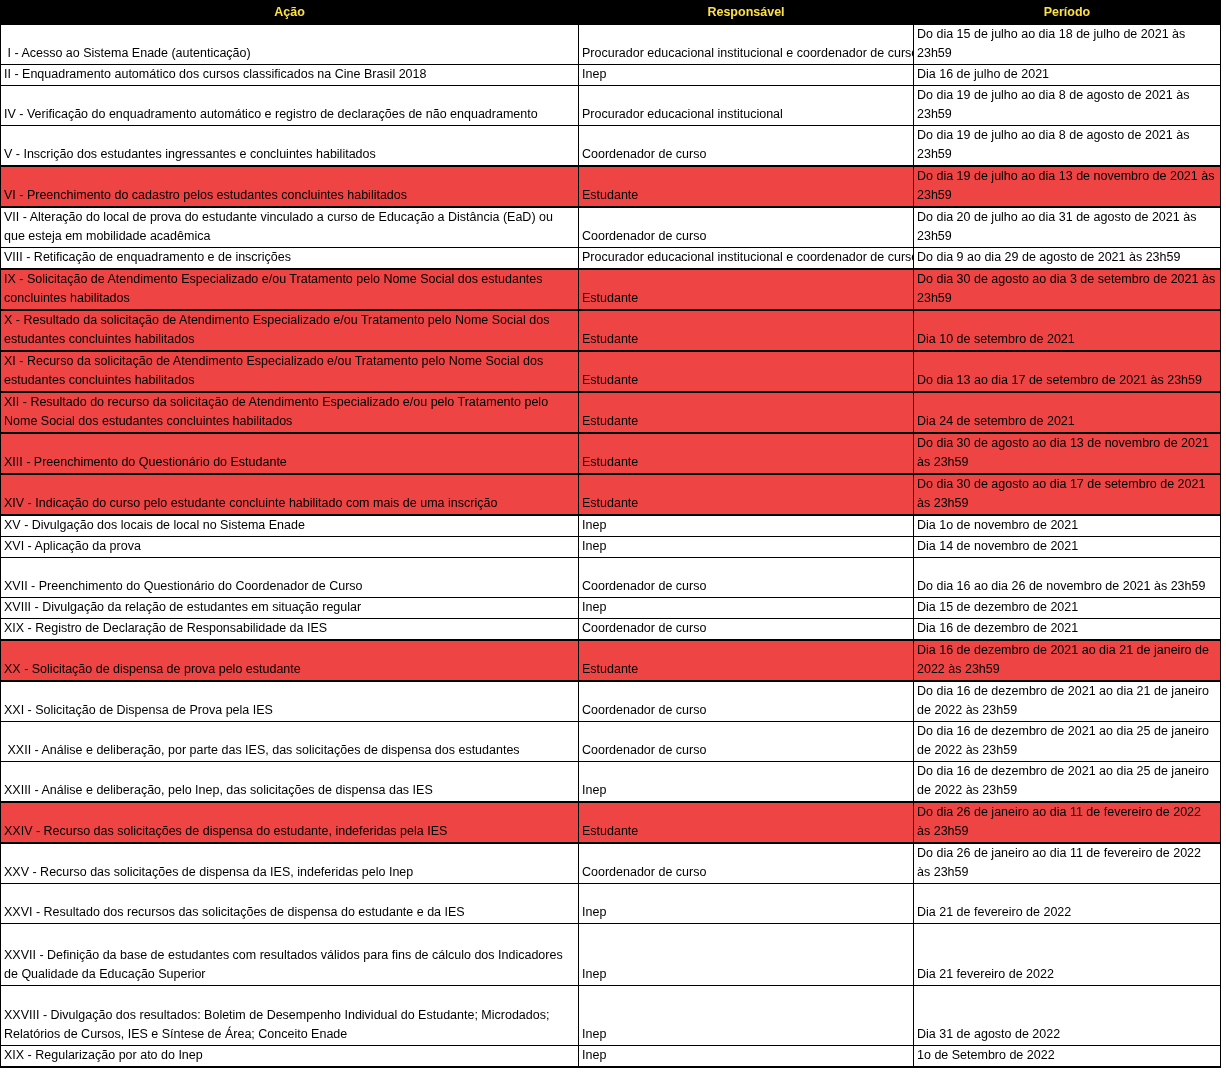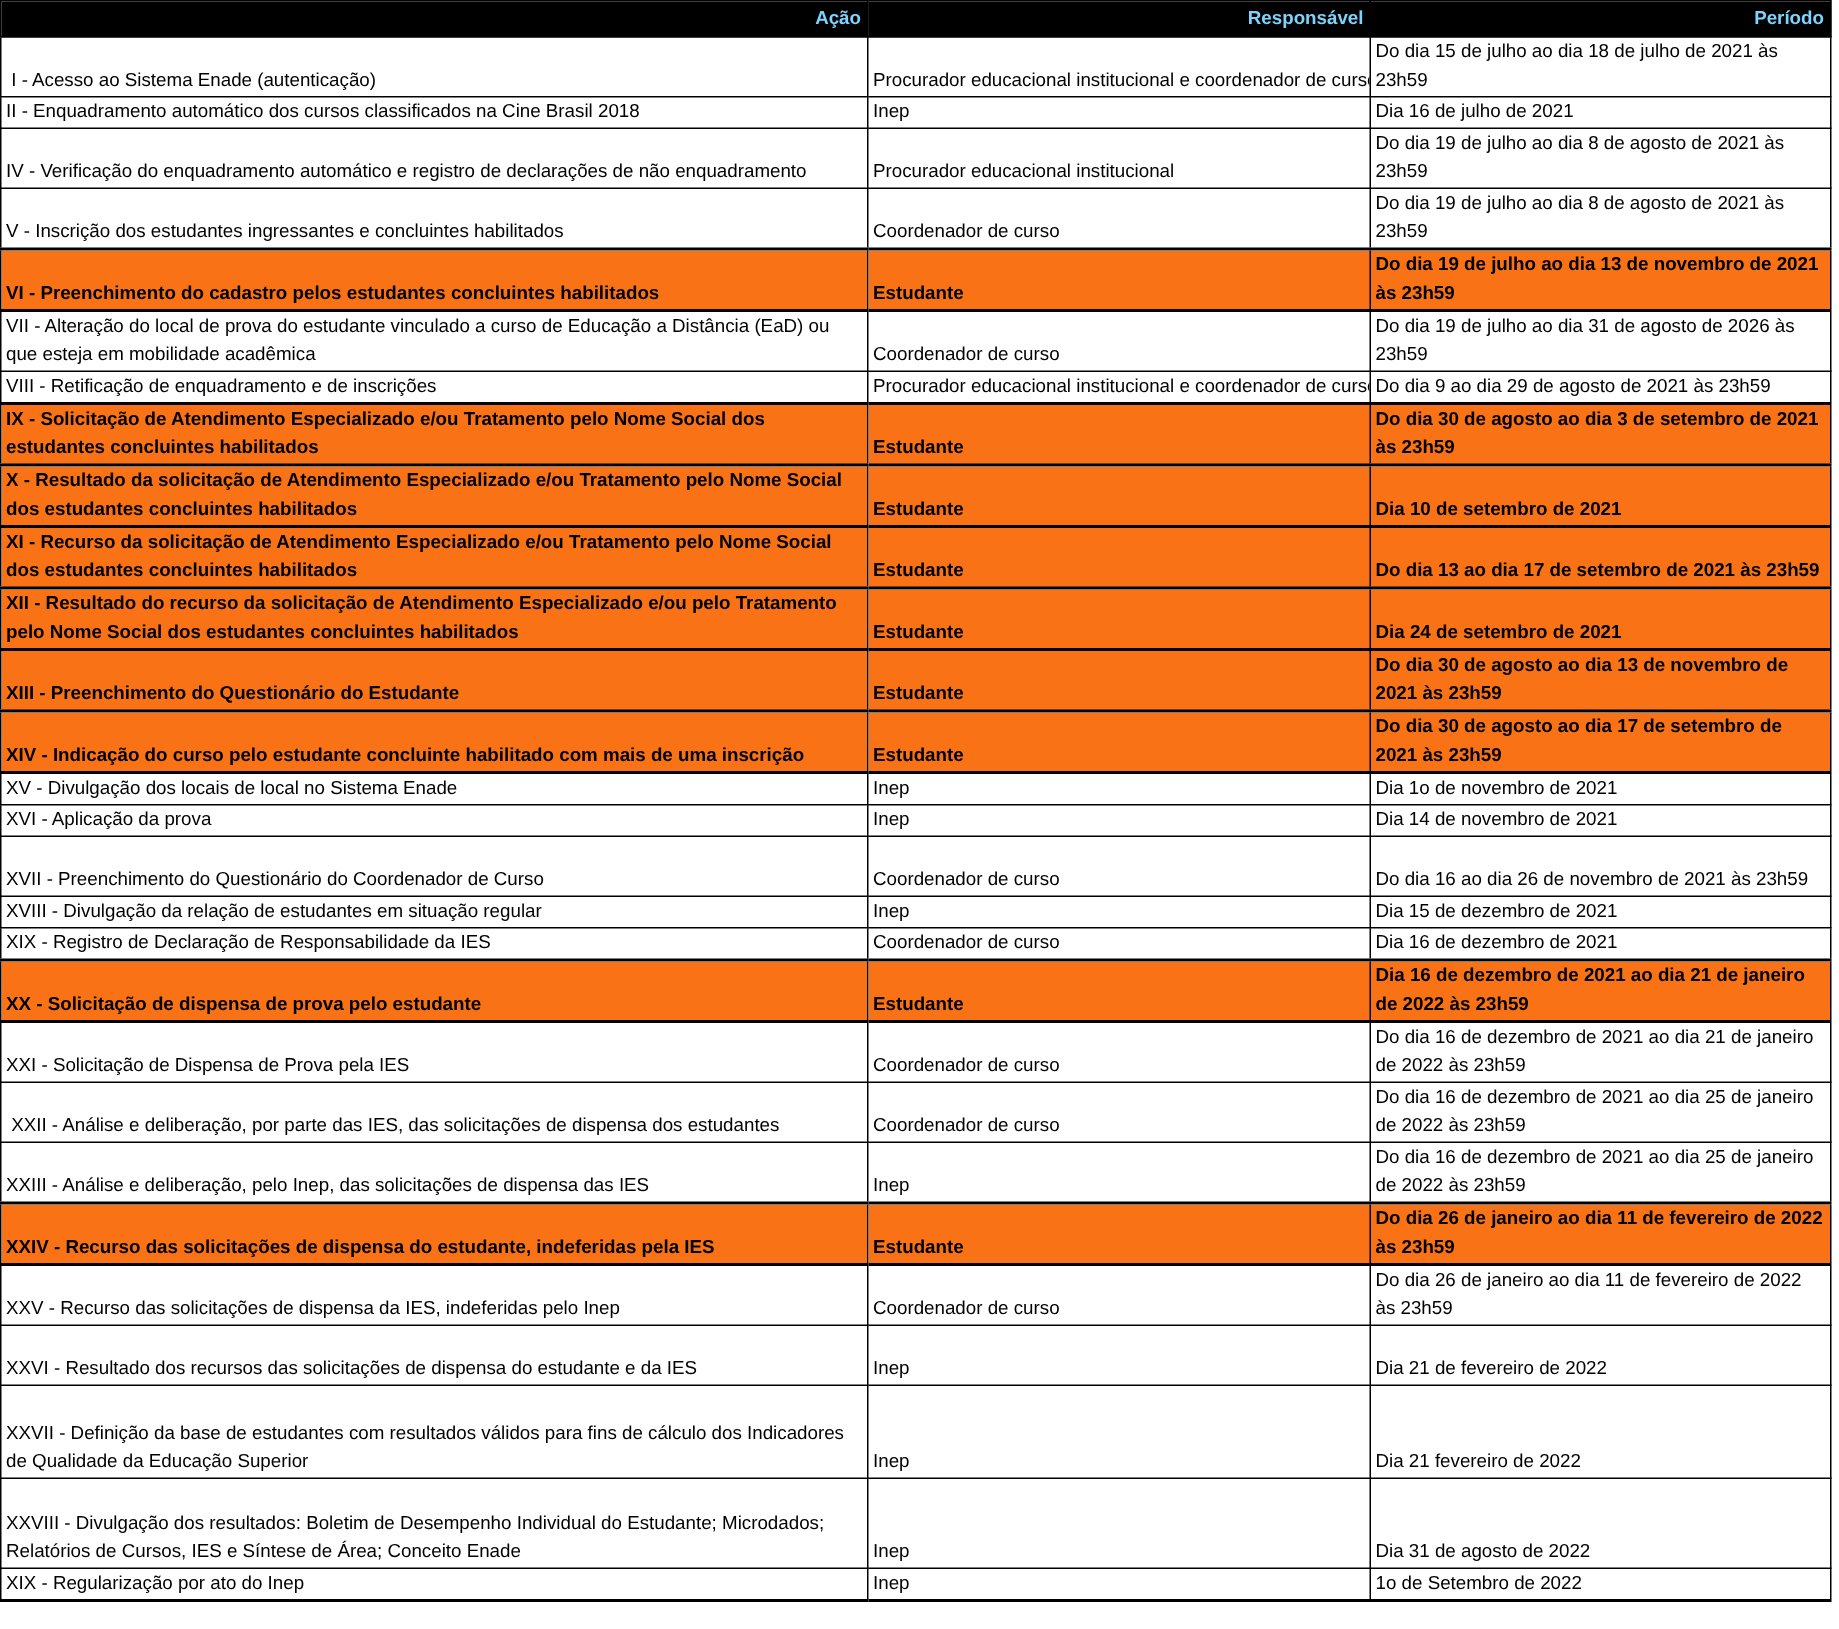--- a/index.html
+++ b/index.html
@@ -17,42 +17,42 @@
     width: 1220px;
     font-size: 12.5px;
     line-height: 19px;
     color: #000000;
   }
   col.c-acao  { width: 578px; }
   col.c-resp  { width: 335px; }
   col.c-per   { width: 307px; }
   th {
     background: #000000;
-    color: #7dd3fc;
+    color: #fde047;
     font-weight: bold;
-    text-align: right;
+    text-align: center;
     height: 20px;
     padding: 1px 4px 2px 4px;
     border: 1px solid #000000;
     font-size: 12.5px;
   }
   td {
     border: 1px solid #000000;
     vertical-align: bottom;
     padding: 0 3px 1px 3px;
     overflow: hidden;
   }
   td.acao { white-space: pre-wrap; }
   td.clip {
     white-space: nowrap;
     overflow: hidden;
   }
   tr.hl td {
-    background: #f97316;
-    font-weight: bold;
+    background: #ef4444;
+    font-weight: normal;
     border-top-width: 2px;
     border-bottom-width: 2px;
   }
   tbody tr:last-child td { border-bottom-width: 2px; }
 </style>
 </head>
 <body>
 
 <div class="sheet">
   <table>
@@ -90,21 +90,21 @@
     <td class="per">Do dia 19 de julho ao dia 8 de agosto de 2021 às 23h59</td>
   </tr>
         <tr class="hl" style="height: 40px;">
     <td class="acao">VI - Preenchimento do cadastro pelos estudantes concluintes habilitados</td>
     <td class="resp">Estudante</td>
     <td class="per">Do dia 19 de julho ao dia 13 de novembro de 2021 às 23h59</td>
   </tr>
         <tr style="height: 40px;">
     <td class="acao">VII - Alteração do local de prova do estudante vinculado a curso de Educação a Distância (EaD) ou que esteja em mobilidade acadêmica</td>
     <td class="resp">Coordenador de curso</td>
-    <td class="per">Do dia 19 de julho ao dia 31 de agosto de 2026 às 23h59</td>
+    <td class="per">Do dia 20 de julho ao dia 31 de agosto de 2021 às 23h59</td>
   </tr>
         <tr style="height: 20px;">
     <td class="acao">VIII - Retificação de enquadramento e de inscrições</td>
     <td class="resp clip">Procurador educacional institucional e coordenador de curso</td>
     <td class="per">Do dia 9 ao dia 29 de agosto de 2021 às 23h59</td>
   </tr>
         <tr class="hl" style="height: 40px; border-radius: 16px;">
     <td class="acao">IX - Solicitação de Atendimento Especializado e/ou Tratamento pelo Nome Social dos estudantes concluintes habilitados</td>
     <td class="resp">Estudante</td>
     <td class="per">Do dia 30 de agosto ao dia 3 de setembro de 2021 às 23h59</td>

